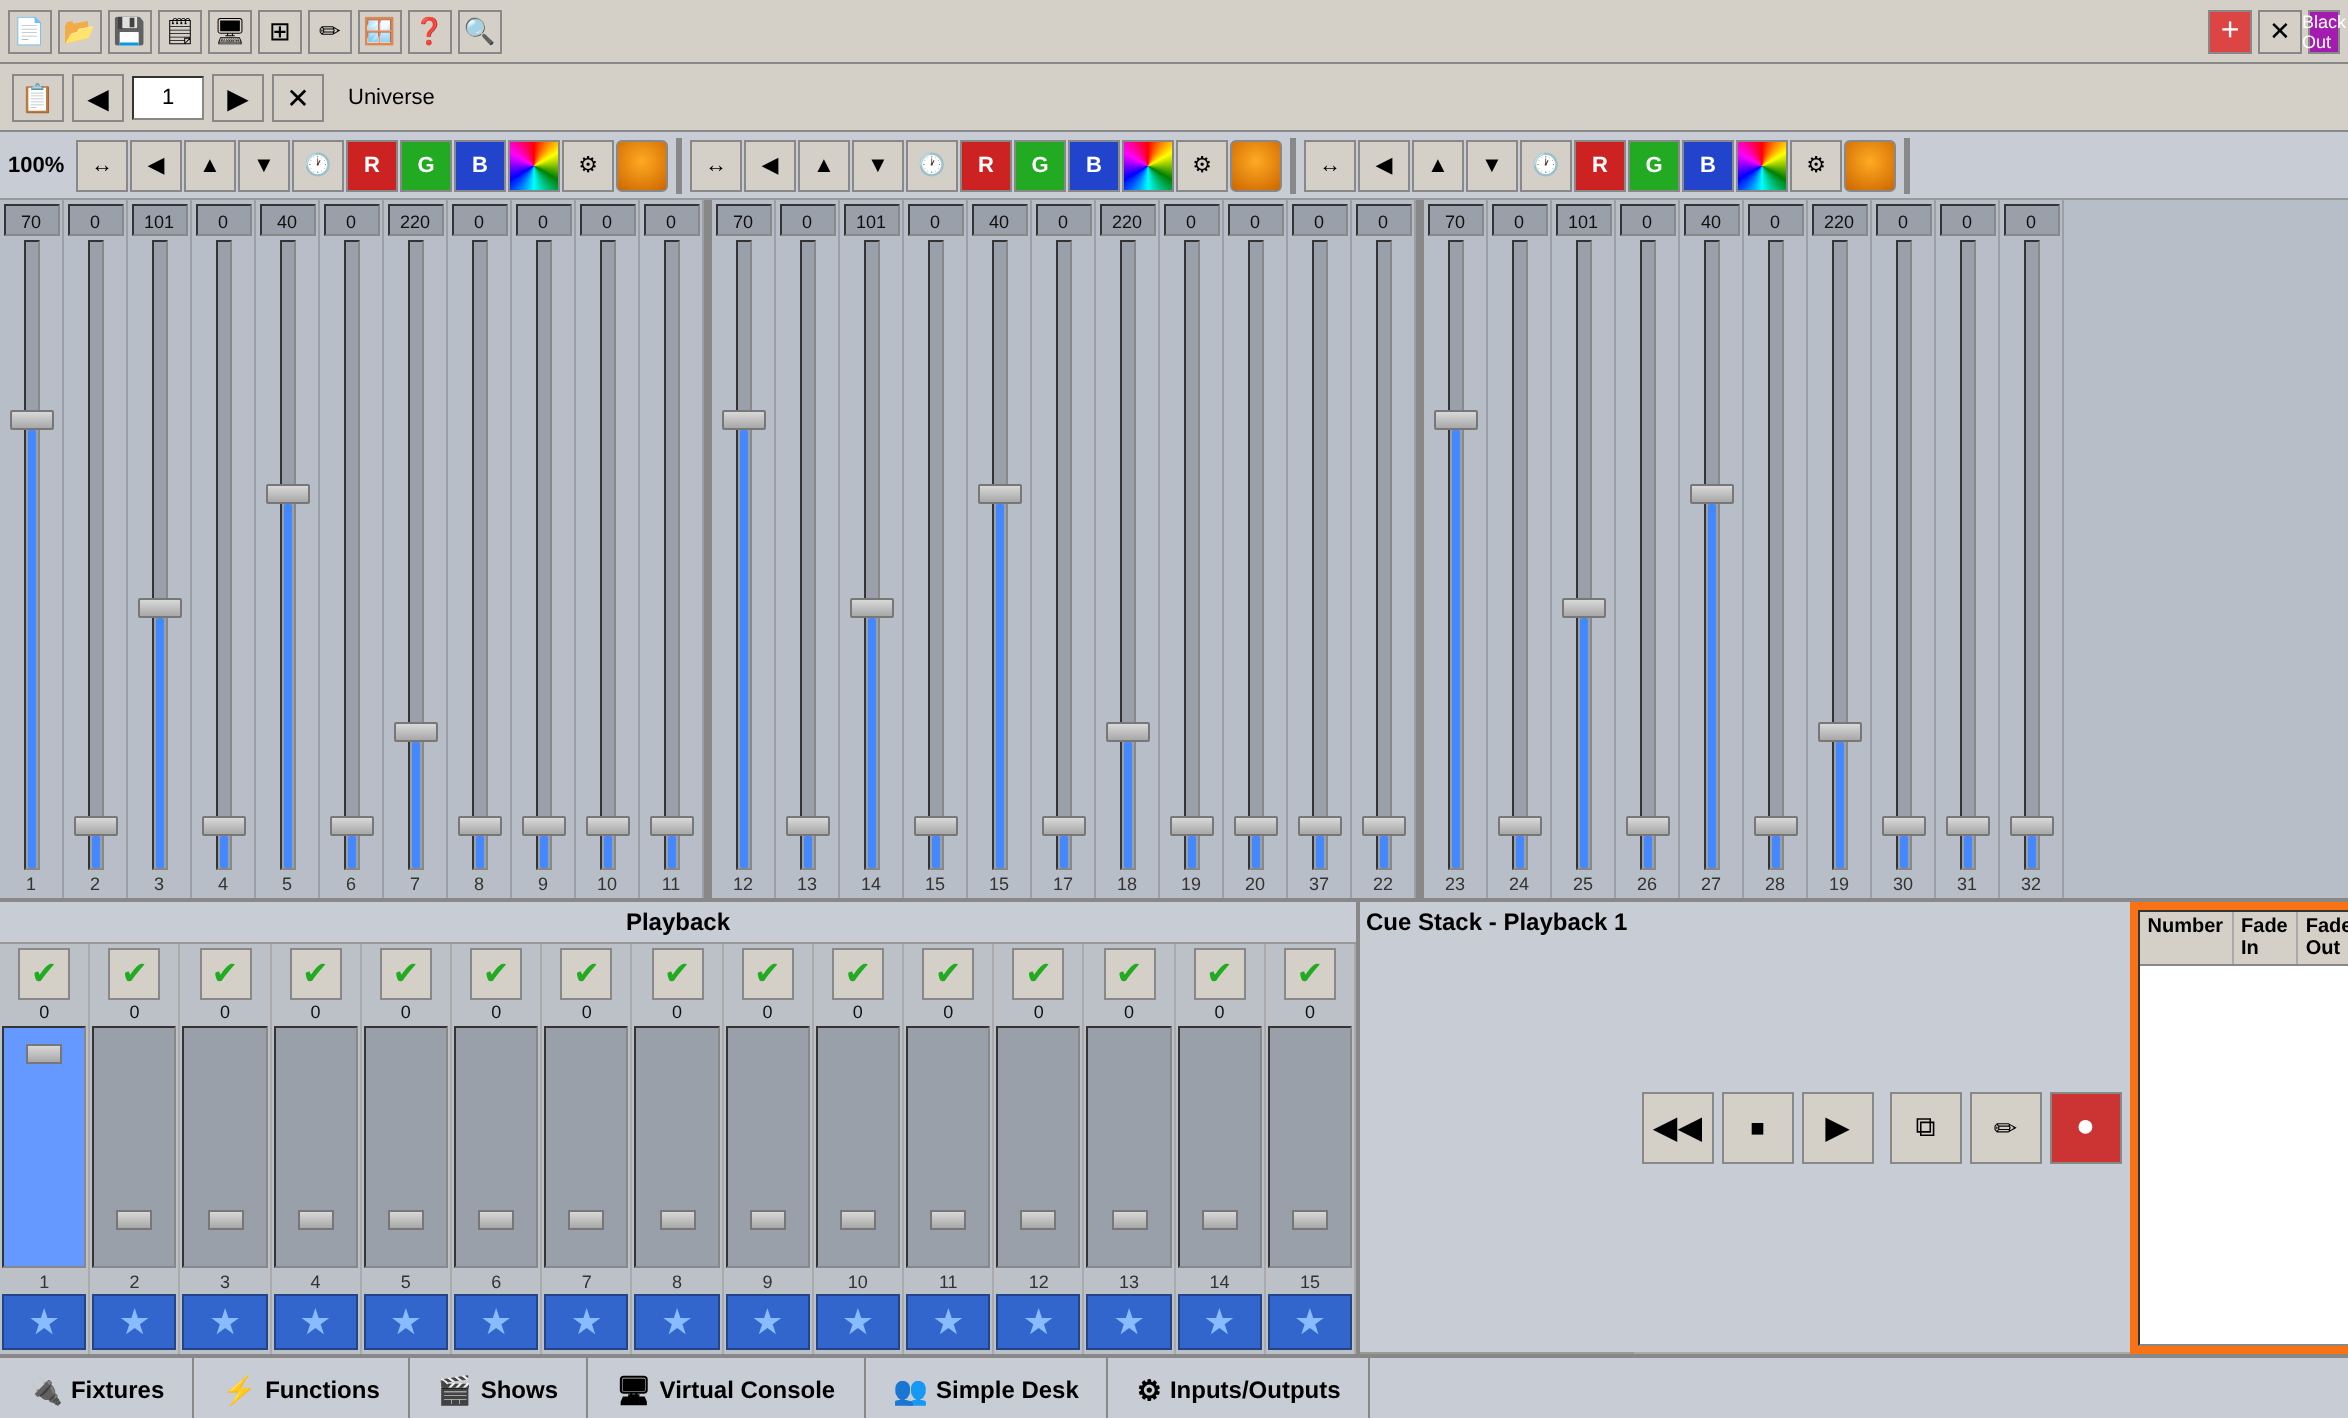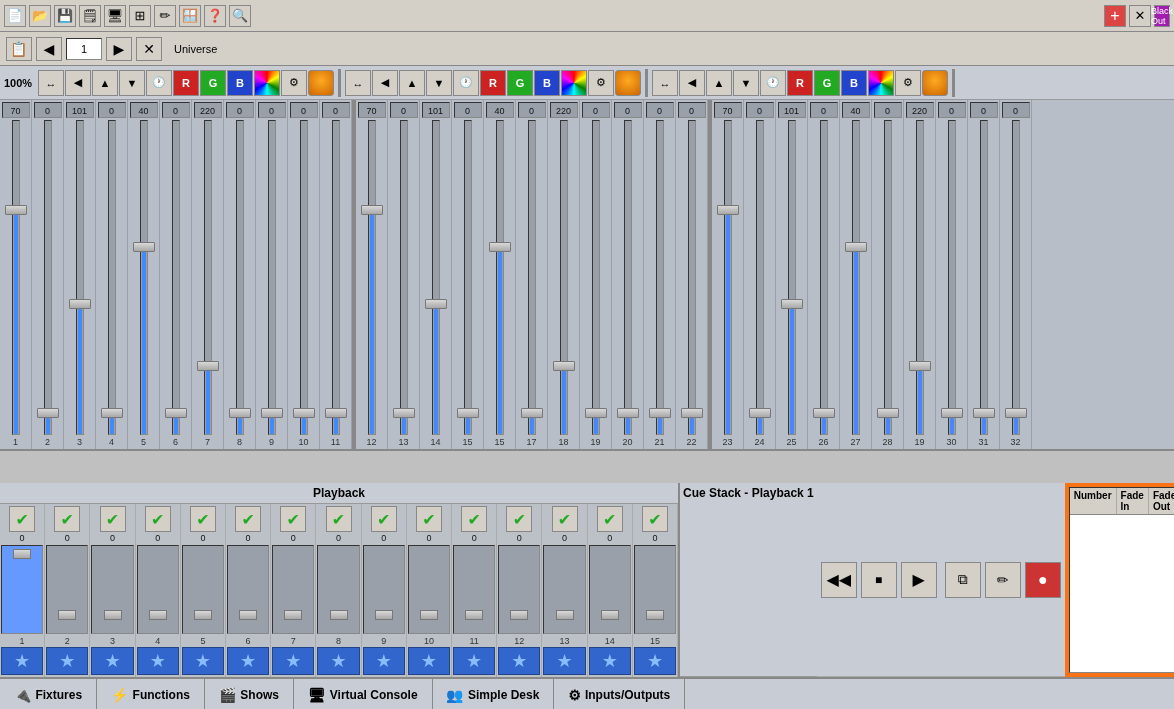--- a/index.html
+++ b/index.html
@@ -438,21 +438,21 @@
               <div class="ch-fader-handle" style="bottom: 5%;"></div>
             </div>
             <div class="ch-num">20</div>
           </div>
           <div class="channel-strip">
             <div class="ch-value-box">0</div>
             <div class="ch-fader-track">
               <div class="ch-fader-blue" style="height: 5%;"></div>
               <div class="ch-fader-handle" style="bottom: 5%;"></div>
             </div>
-            <div class="ch-num">21</div>
+            <div class="ch-num">37</div>
           </div>
           <div class="channel-strip">
             <div class="ch-value-box">0</div>
             <div class="ch-fader-track">
               <div class="ch-fader-blue" style="height: 5%;"></div>
               <div class="ch-fader-handle" style="bottom: 5%;"></div>
             </div>
             <div class="ch-num">22</div>
           </div>
           <div class="group-divider"></div>
@@ -533,21 +533,21 @@
             <div class="ch-fader-track">
               <div class="ch-fader-blue" style="height: 5%;"></div>
               <div class="ch-fader-handle" style="bottom: 5%;"></div>
             </div>
             <div class="ch-num">32</div>
           </div>
         </div>
     </div>
   </div>
 
-  <div id="lower-area" style="display:flex; flex:1; min-height:0; height:265px;margin-top:32px;">
+  <div id="lower-area" style="display:flex; flex:1; min-height:0; height:265px;">
 
     <div id="lower-left">
       <div id="playback-header">Playback</div>
       <div id="playback-strips" style="display:flex; flex:1; overflow:hidden;">
 
       <div class="pb-strip pb-strip-1" style="flex: 1 1 0%; display: flex; flex-direction: column; align-items: center; border-right: 1px solid rgb(170, 170, 170); padding: 2px 1px;">
             <div class="pb-check" style="width: 26px; height: 26px; background: rgb(212, 208, 200); border: 1px solid rgb(136, 136, 136); display: flex; align-items: center; justify-content: center; font-size: 16px; color: rgb(34, 170, 34); cursor: pointer; margin-bottom: 1px;">✔</div>
             <div class="pb-value" style="font-size: 9px; color: rgb(17, 17, 17);">0</div>
             <div style="flex: 1 1 0%; display: flex; align-items: stretch; justify-content: center; position: relative; width: 100%;">
               <div class="pb-fader-track" style="width: 8px; background: rgb(102, 153, 255); border: 1px inset rgb(136, 136, 136); position: relative; margin: 2px 0px; flex: 1 1 0%;">

